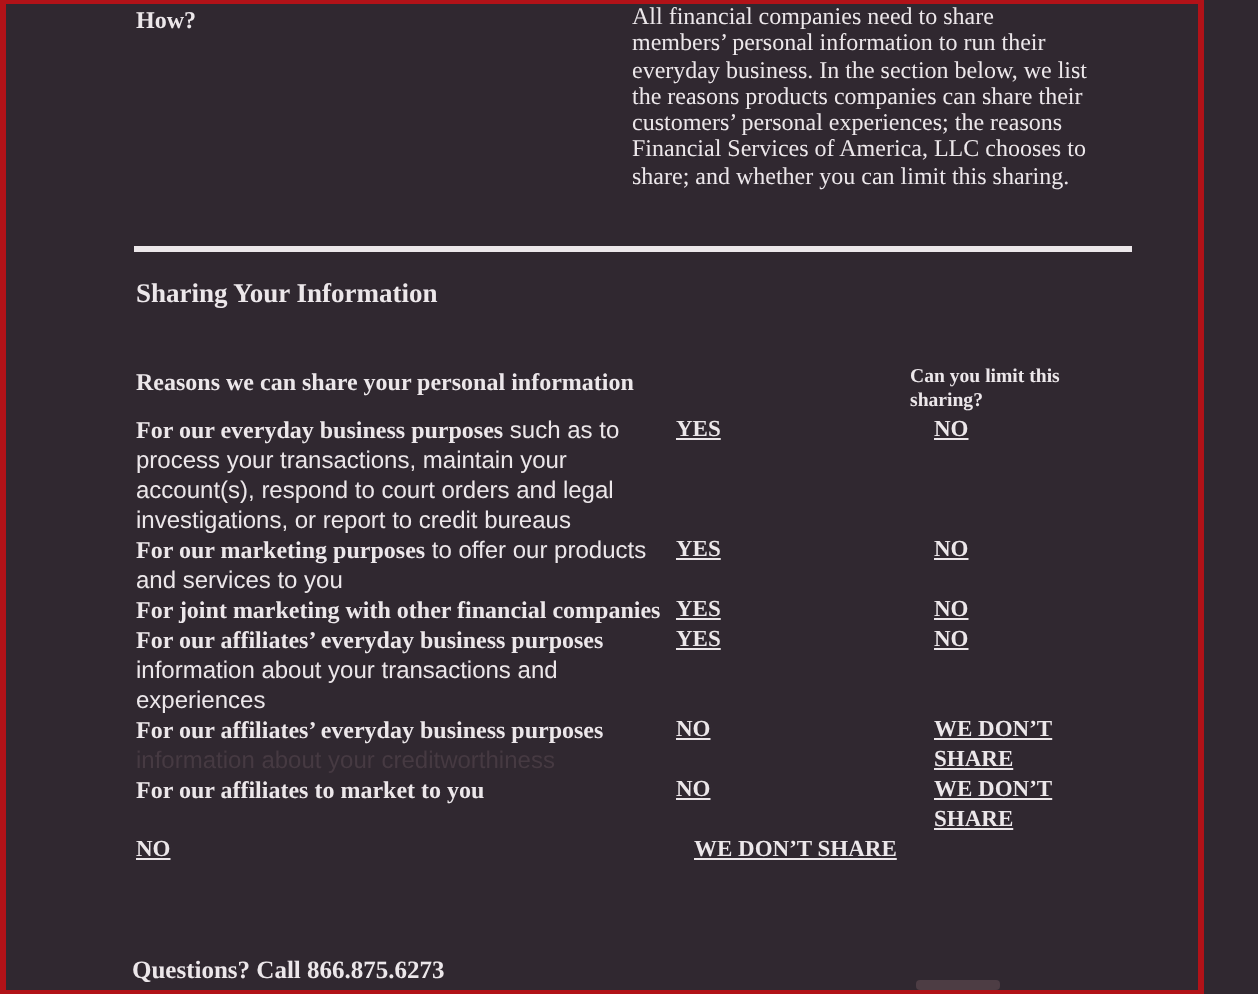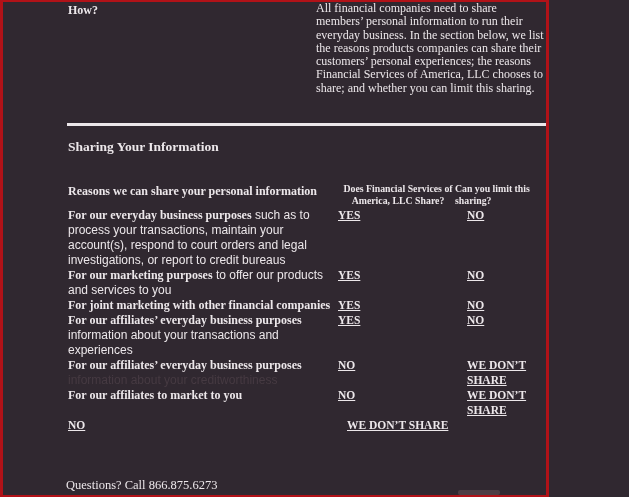--- a/index.html
+++ b/index.html
@@ -1,17 +1,17 @@
 <!DOCTYPE html>
 <html><head>
 <meta charset="utf-8">
 <style>
   html,body{margin:0;padding:0;background:#302830;}
   .screen{
-    position:relative; width:549px; height:497px; overflow:hidden;
+    position:relative; width:602px; height:497px; overflow:hidden;
     background:#302830; color:#ece7ea;
     font-family:"Liberation Serif", serif;
   }
   .border-overlay{
     position:absolute; inset:0; z-index:10; pointer-events:none;
     border:2px solid #b11218; border-left-width:3px; border-right-width:3px;
   }
   .how-label{position:absolute; left:68px; top:3px; font-weight:bold; font-size:12px;}
   .how-text{position:absolute; left:316px; top:2px; width:256px; font-size:12px; line-height:13.3px;}
   .how-text .ln{display:block;}
@@ -26,21 +26,21 @@
   .share-header .ln,.limit-header .ln{display:block;}
 
   .ptable{position:absolute; left:68px; top:208px; width:490px;}
   .trow{display:grid; grid-template-columns:270px 120px 100px;}
   .c1{font-family:"Liberation Sans", sans-serif; font-size:12px; line-height:15px;}
   .c1 .b{font-family:"Liberation Serif", serif; font-weight:bold;}
   .c2,.c3{font-weight:bold; font-size:11.5px; line-height:15px; text-align:left;text-decoration:underline;}
   .c3{padding:0 9px;}
   .faint{color:#463a42;}
 
-  .questions{position:absolute; left:66px; top:478px; font-weight:normal; font-size:12.5px;}
+  .questions{position:absolute; left:66px; top:478px; font-weight:bold; font-size:12.5px;}
   .scroll-thumb{position:absolute; left:458px; top:490px; width:42px; height:5px;
     background:#4d3d44; border-radius:2px; z-index:11;}
 </style>
 </head>
 <body>
 
 <div class="screen">
 
   <div class="how-label">How?</div>
 
@@ -53,24 +53,20 @@
     <span class="ln">Financial Services of America, LLC chooses to</span>
     <span class="ln">share; and whether you can limit this sharing.</span>
   </div>
 
   <div class="divider"></div>
 
   <div class="section-title">Sharing Your Information</div>
 
   <div class="reasons-header">Reasons we can share your personal information</div>
 
-  <div class="share-header">
-    <span class="ln">Does Financial Services of</span>
-    <span class="ln">America, LLC Share?</span>
-  </div>
 
   <div class="limit-header">
     <span class="ln">Can you limit this</span>
     <span class="ln">sharing?</span>
   </div>
 
   <div class="ptable">
 
     <div class="trow">
       <div class="c1"><span class="b">For our everyday business purposes</span><span class="r"> such as to process your transactions, maintain your account(s), respond to court orders and legal investigations, or report to credit bureaus</span></div>

